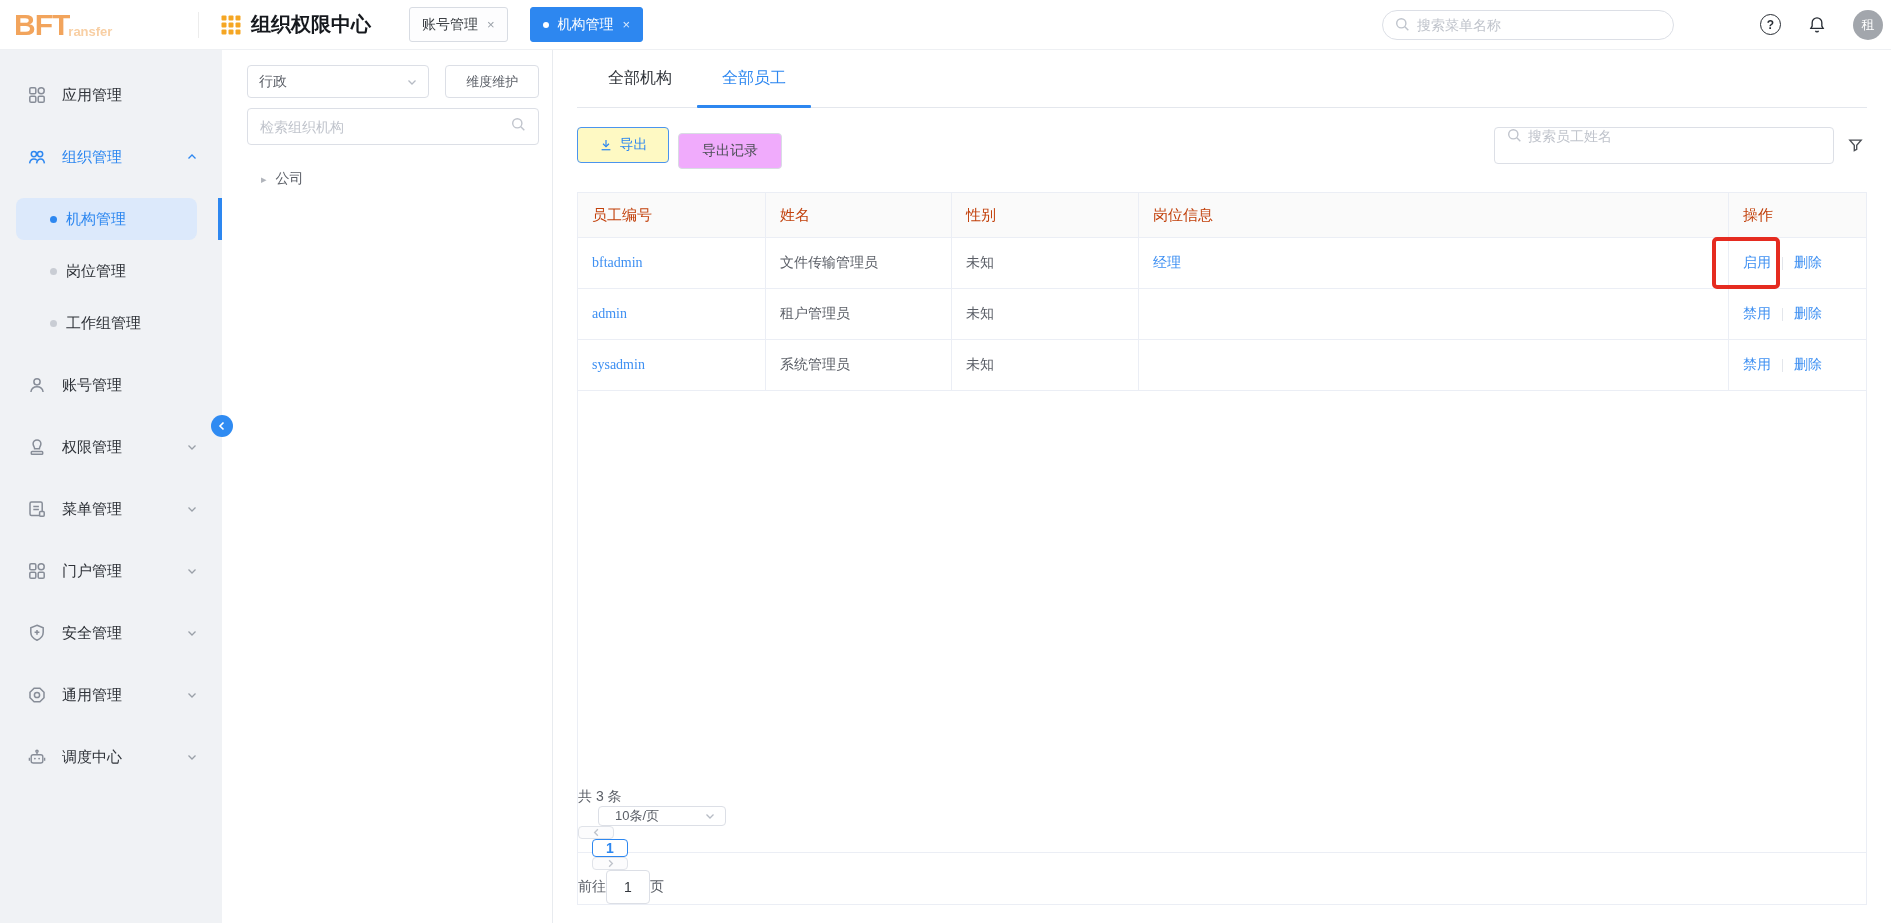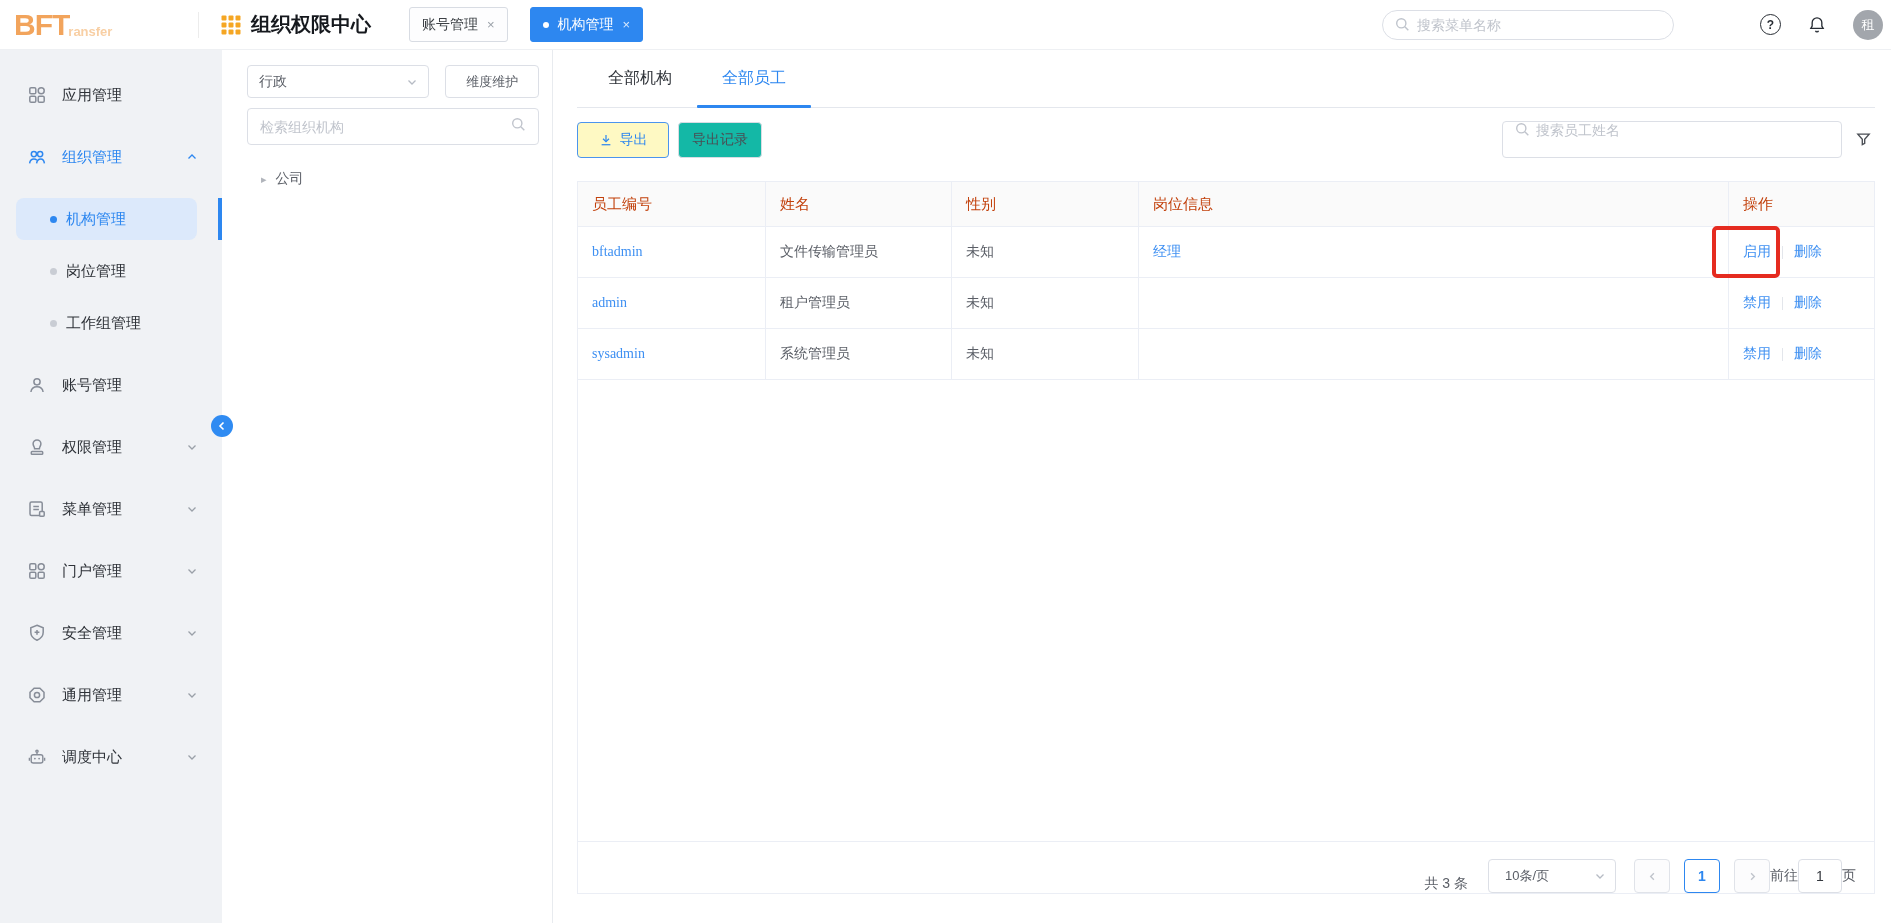--- a/index.html
+++ b/index.html
@@ -63,54 +63,54 @@
   .tp-select .chev { margin-left:auto; color:#b6bbc4; }
   .tp-btn { width:94px; height:33px; border:1px solid #dcdfe6; border-radius:4px; background:#fff;
             font-size:13px; color:#5a5e66; cursor:pointer; font-family:inherit; }
   .tp-search { margin-top:10px; height:37px; border:1px solid #dcdfe6; border-radius:4px; display:flex;
                align-items:center; padding:0 12px; box-sizing:border-box; color:#c0c4cc; }
   .tree-node { margin-top:18px; height:32px; display:flex; align-items:center; gap:9px; padding-left:14px;
                font-size:14px; color:#5a5e66; cursor:pointer; }
   .caret { color:#b0b4bb; font-size:11px; }
 
   
-  .main { flex:1; min-width:0; padding:0 16px 0 24px; box-sizing:border-box; position:relative; }
+  .main { flex:1; min-width:0; padding:0 24px 0 24px; box-sizing:border-box; position:relative; }
   .mtabs { display:flex; height:57px; border-bottom:1px solid #e4e7ed; padding-left:6px; }
   .mtab { width:114px; display:flex; align-items:center; justify-content:center; font-size:16px;
           color:#2e3238; cursor:pointer; position:relative; }
   .mtab.active { color:#2d87f0; }
   .mtab.active::after { content:""; position:absolute; left:0; right:0; bottom:-1px; height:3px;
                         background:#2d87f0; border-radius:1px; }
   .toolbar { margin-top:13px; display:flex; align-items:center; }
   .btn-export { width:92px; height:36px; border:1px solid #4b94ee; border-radius:4px; background:#fef9c3; color:#2d87f0;
                 font-size:14px; display:flex; align-items:center; justify-content:center; gap:7px; cursor:pointer; font-family:inherit; }
-  .btn-plain { width:84px; height:36px; margin-left:9px; border:1px solid #d8dce3; border-radius:4px; background:#14b8a6;
-               color:#4a4e54; font-size:14px; cursor:pointer; font-family:inherit; }
+  .btn-plain { width:104px; height:36px; margin-left:9px; border:1px solid #d8dce3; border-radius:4px; background:#f0abfc;
+               color:#4a4e54; font-size:14px; cursor:pointer; font-family:inherit;margin-top:12px; }
   .emp-search { margin-left:auto; width:340px; height:37px; border:1px solid #dcdfe6; border-radius:4px;
                 display:flex; align-items:flex-start; padding:0 12px; box-sizing:border-box; color:#c0c4cc; }
   .emp-search .mag { margin-right:6px; display:flex; }
   .funnel { margin-left:13px; margin-right:3px; color:#4a4e54; display:flex; cursor:pointer; }
 
   
   .card { margin-top:23px; height:713px; border:1px solid #ebeef5; box-sizing:border-box;
           display:flex; flex-direction:column; position:relative; }
   .thead { height:44px; background:#fafafa; display:flex; border-bottom:1px solid #ebeef5; flex-shrink:0; }
   .th { display:flex; align-items:center; padding-left:14px; font-size:15px; font-weight:400; color:#c2410c;
         border-right:1px solid #ebeef5; box-sizing:border-box; }
   .th:last-child { border-right:none; }
   .c1{width:188px;} .c2{width:186px;} .c3{width:187px;} .c4{width:590px;} .c5{flex:1;}
   .trow { height:50px; display:flex; border-bottom:1px solid #ebeef5; flex-shrink:0; }
   .td { display:flex; align-items:center; padding-left:14px; font-size:14px; color:#5a5e66;
         border-right:1px solid #ebeef5; box-sizing:border-box;font-family:Liberation Serif, serif; }
   .td:last-child { border-right:none; }
   .link { color:#3d8ff2; cursor:pointer; }
   .act-div { width:1px; height:13px; background:#e3e6eb; margin:0 11px; }
   .filler { flex:1; }
-  .tfoot { height:51px; border-top:1px solid #ebeef5; display:flex; align-items:flex-end; justify-content:flex-end;
-           padding-right:18px; font-size:14px; color:#5a5e66; flex-shrink:0; }
+  .tfoot { height:51px; border-top:1px solid #ebeef5; display:flex; align-items:flex-start; justify-content:flex-end;
+           padding-right:18px; font-size:14px; color:#5a5e66; flex-shrink:0;flex-direction:column; }
   .psel { width:128px; height:34px; border:1px solid #dcdfe6; border-radius:4px; display:flex; align-items:center;
           padding:0 9px 0 16px; box-sizing:border-box; margin:0 18px 0 20px; font-size:13px; color:#5a5e66; cursor:pointer; }
   .psel .chev { margin-left:auto; color:#b6bbc4; }
   .pbtn { width:36px; height:34px; border:1px solid #e0e3e9; border-radius:4px; background:#fcfcfd;
           display:flex; align-items:center; justify-content:center; color:#c0c4cc; cursor:pointer; box-sizing:border-box; }
   .pbtn.cur { border-color:#2d87f0; color:#2d87f0; background:#fff; font-size:14px; font-weight:600; }
   .pbtn + .pbtn { margin-left:14px; }
   .goto { display:flex; align-items:center; gap:0; }
   .goto input { width:44px; height:34px; border:1px solid #dcdfe6; border-radius:4px; text-align:center;
                 font-size:14px; color:#33373d; box-sizing:border-box; outline:none; font-family:inherit; }

